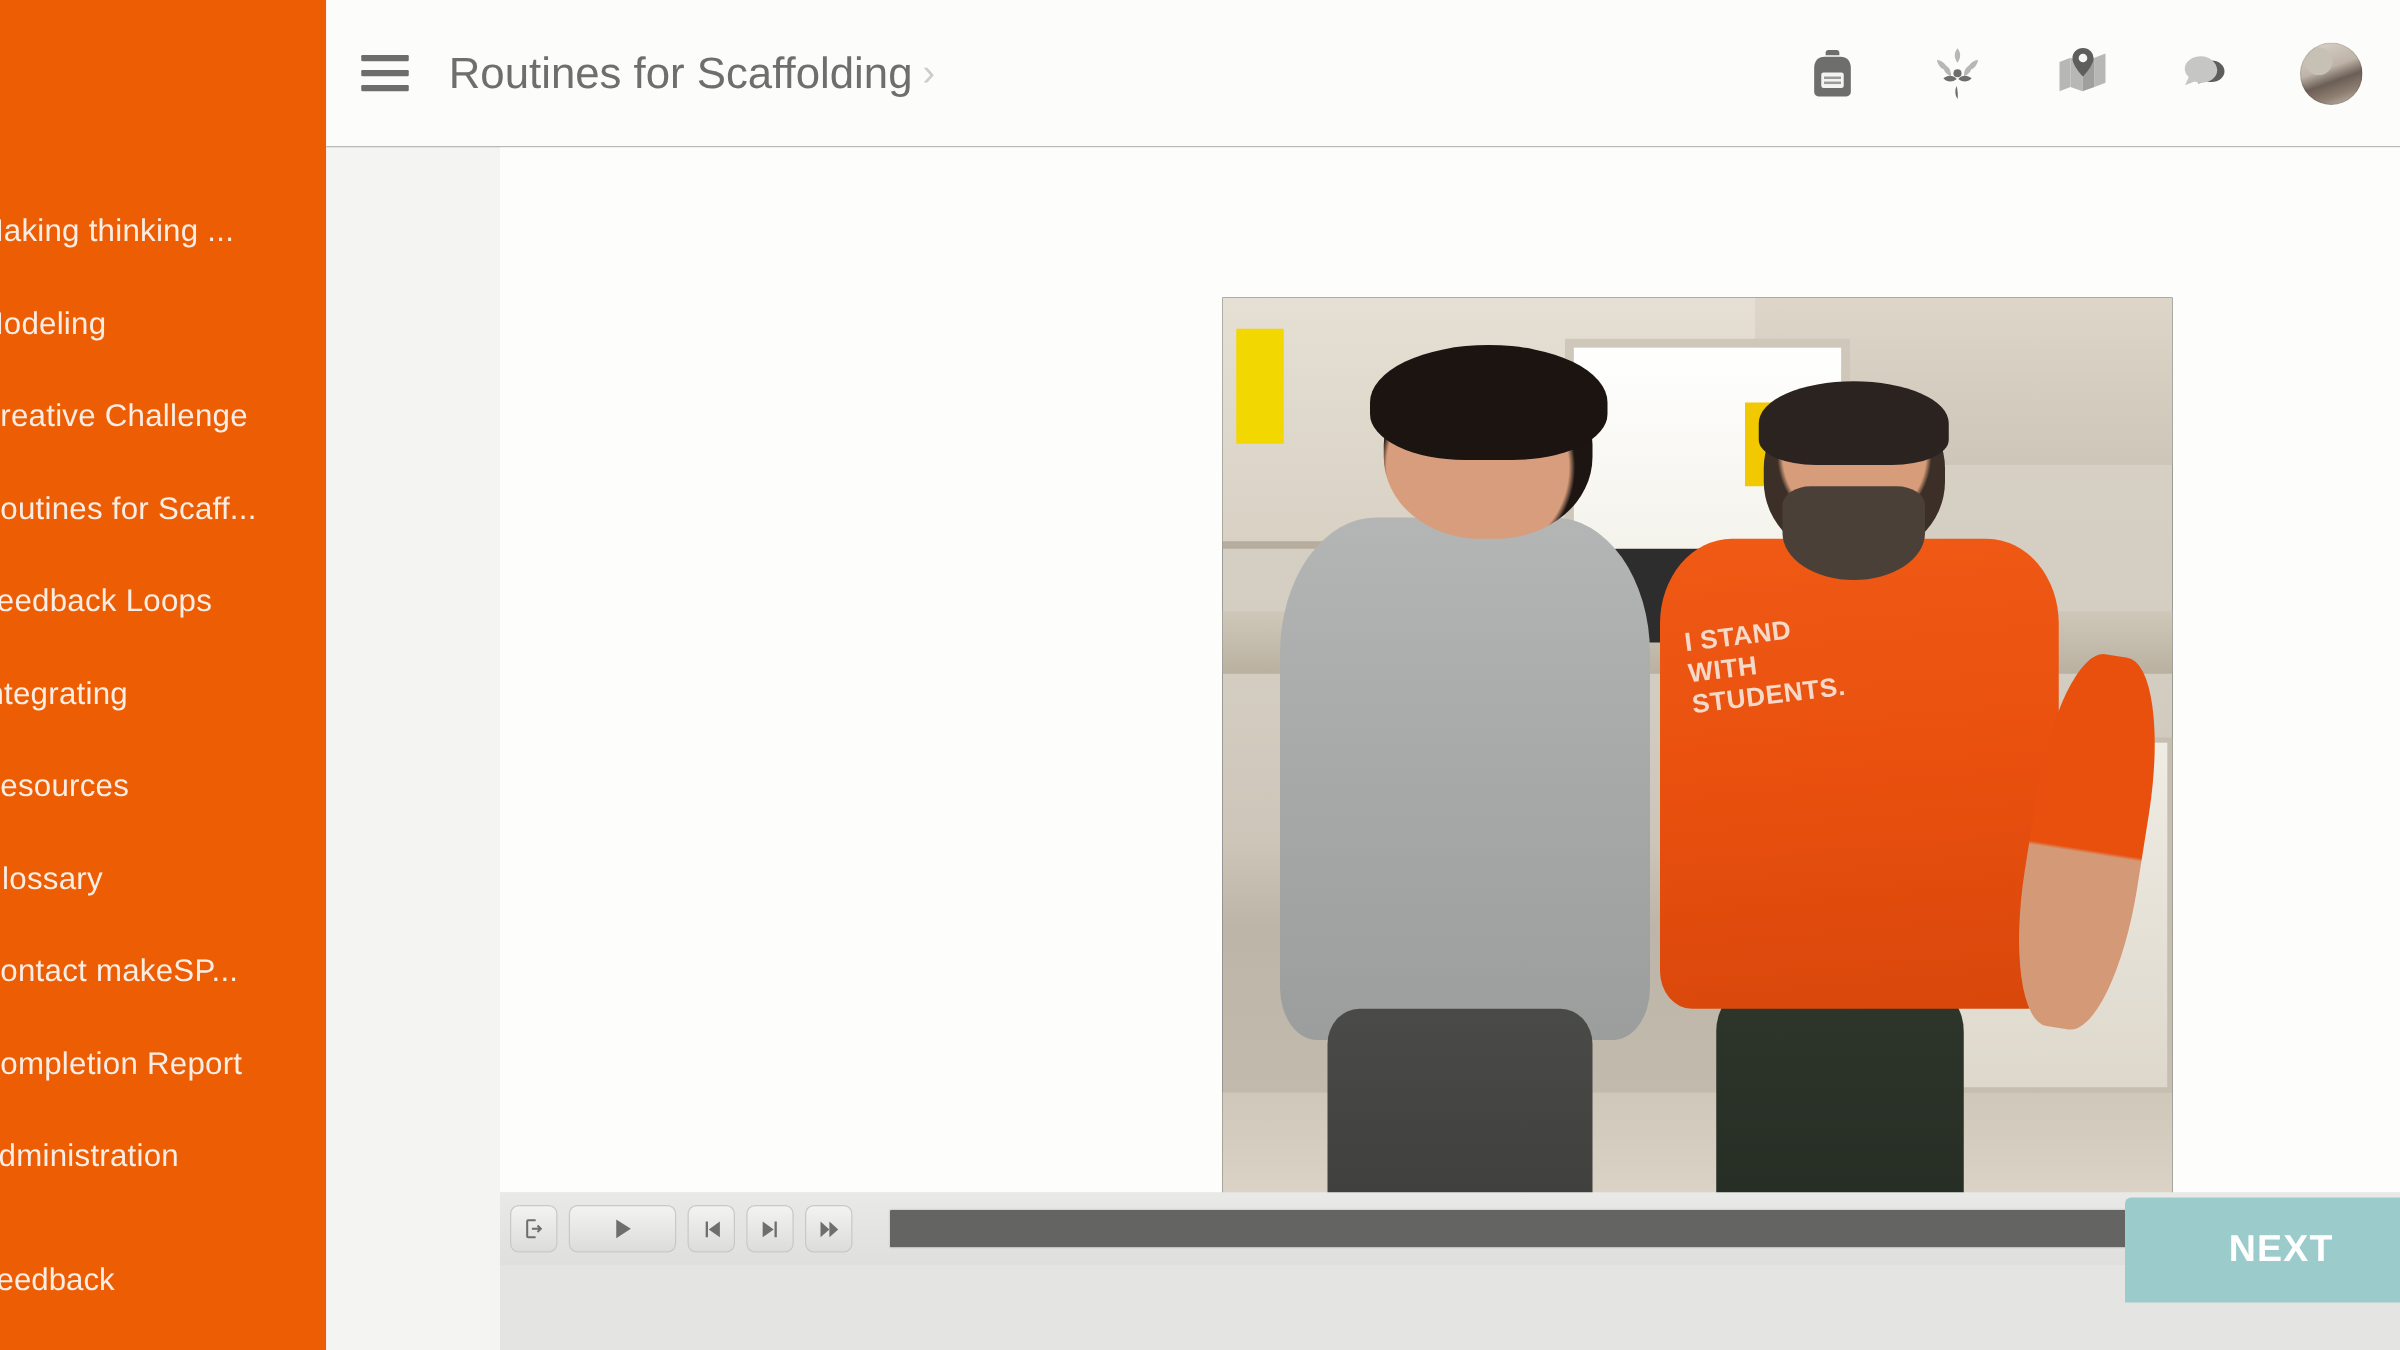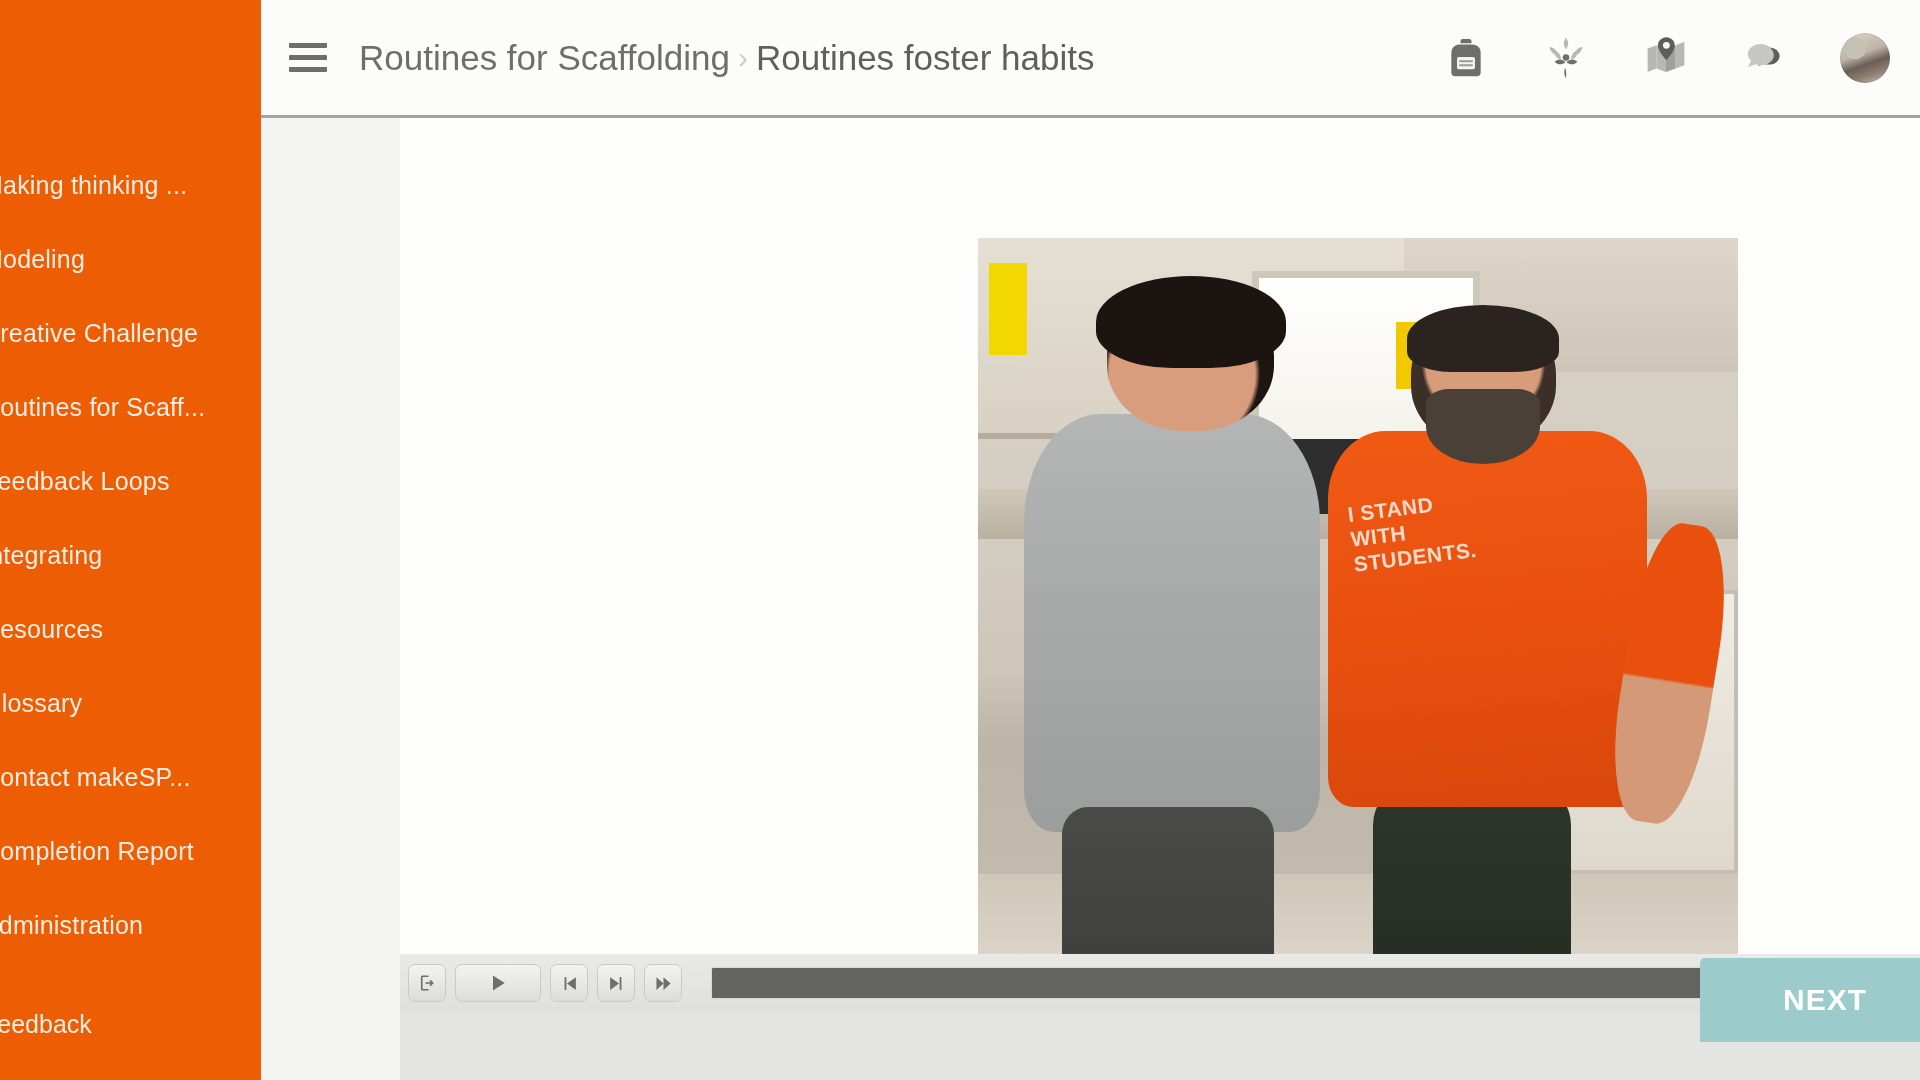--- a/index.html
+++ b/index.html
@@ -28,21 +28,21 @@
   .side-foot {
     position:absolute; left:-18px; top:1010px; width:300px;
     color:#FAEDE4; font-size:25px; white-space:nowrap; cursor:pointer;
   }
 
   
   #header {
     position:absolute; left:261px; top:0;
     width:1659px; height:118px;
     background:#FCFDFB;
-    border-bottom:3px solid #a3a3a3;
+    border-bottom:1px solid #a3a3a3;
     display:flex; align-items:center;
   }
   #hamburger {
     margin-left:28px; width:44px; height:44px;
     display:flex; flex-direction:column; justify-content:center;
     gap:7px; cursor:pointer;
   }
   #hamburger span { display:block; width:38px; height:5px; background:#6D6D6D; border-radius:1px; }
 
   #breadcrumb {
@@ -230,21 +230,20 @@
 
     <div id="hamburger">
       <span></span>
       <span></span>
       <span></span>
     </div>
 
     <div id="breadcrumb">
       <span class="crumb">Routines for Scaffolding</span>
       <span class="sep">›</span>
-      <span class="crumb current">Routines foster habits</span>
     </div>
 
     <div id="header-icons">
 
       <div class="hicon">
         <svg width="44" height="44" viewBox="0 0 24 24" fill="#6E6F6D">
           <path d="M10.2 1.6h3.6c.7 0 1.2.5 1.2 1.2v1.1h-6V2.8c0-.7.5-1.2 1.2-1.2z"></path>
           <path d="M8.6 4.6h6.8c3 0 4.6 2 4.6 4.9v10.4c0 1.2-.8 2-2 2H5.9c-1.1 0-1.9-.8-1.9-2V9.5c0-2.9 1.6-4.9 4.6-4.9z"></path>
           <rect x="7.1" y="11.4" width="9.8" height="6.8" rx="1" fill="#F4F5F3"></rect>
           <rect x="8.3" y="13.2" width="7.4" height="1.1" fill="#9b9c9a"></rect>

